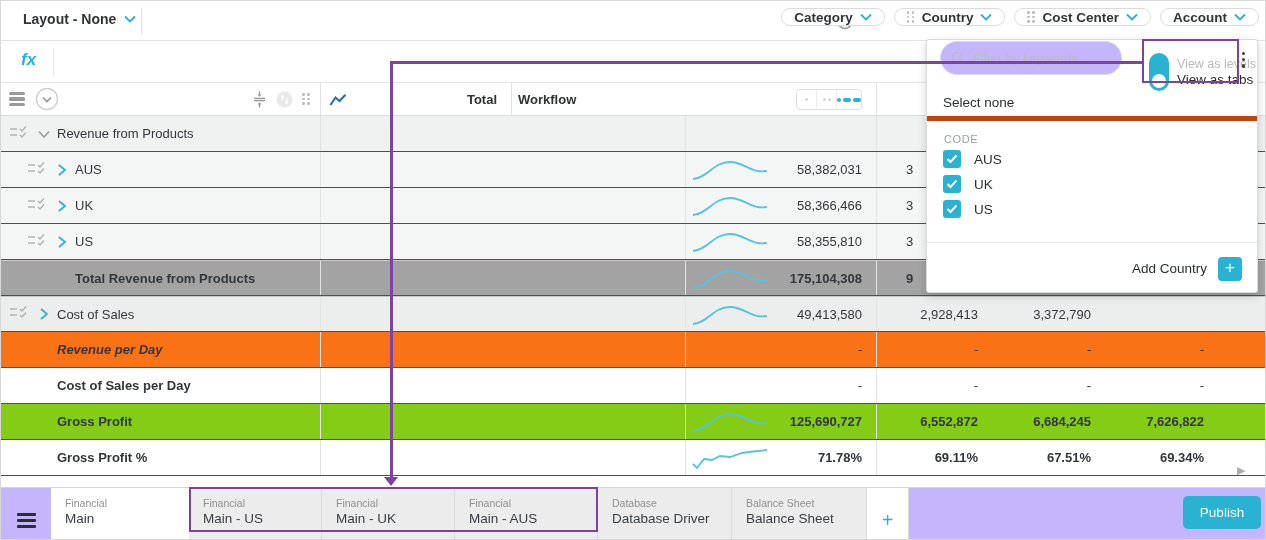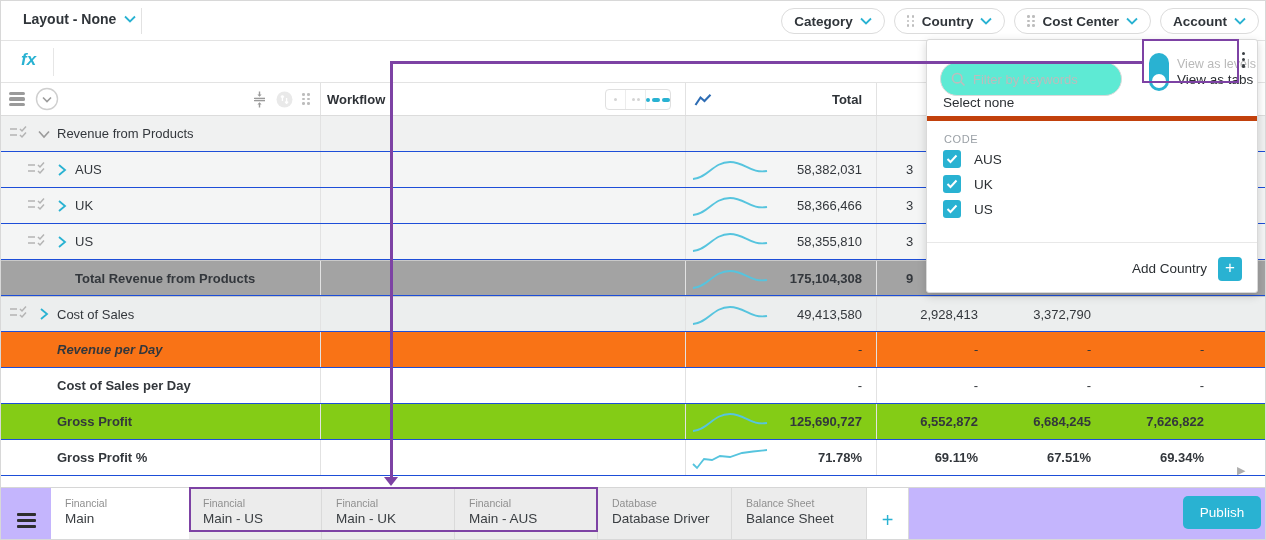--- a/index.html
+++ b/index.html
@@ -5,21 +5,21 @@
   * { margin:0; padding:0; box-sizing:border-box; }
   body { font-family:"Liberation Sans", sans-serif; background:#fff; }
   .app { position:relative; width:1266px; height:540px; background:#fff; border:1px solid #d8d8d8; overflow:hidden; font-family:"Liberation Sans", sans-serif; color:#33373c; }
 
   
   .topbar { position:absolute; left:0; top:0; width:1266px; height:40px; background:#fff; border-bottom:1px solid #e3e3e3; z-index:10; }
   .layout-btn { position:absolute; left:22px; top:10px; display:flex; align-items:center; gap:8px; font-size:14px; font-weight:700; color:#30353a; cursor:pointer; }
   .topbar .vdiv { position:absolute; left:140px; top:7px; width:1px; height:26px; background:#e2e2e2; }
   .history-btn { position:absolute; left:833px; top:10px; width:22px; height:22px; }
   .pills { position:absolute; right:8px; top:7px; display:flex; gap:9px; }
-  .pill { height:26px; border:1px solid #dcdcdc; border-radius:14px; background:#fff; display:flex; align-items:center; gap:7px; padding:0 12px; font-size:13.5px; font-weight:700; color:#30353a; cursor:pointer; }
+  .pill { height:18px; border:1px solid #dcdcdc; border-radius:14px; background:#fff; display:flex; align-items:center; gap:7px; padding:0 12px; font-size:13.5px; font-weight:700; color:#30353a; cursor:pointer; }
   .dots6 { display:grid; grid-template-columns:3px 3px; grid-gap:2px; }
   .dots6 i { width:2.6px; height:2.6px; border-radius:50%; background:#bdbdbd; }
 
   
   .fxbar { position:absolute; left:0; top:40px; width:1266px; height:42px; background:#fff; border-bottom:1px solid #e3e3e3; z-index:5; }
   .fx { position:absolute; left:20px; top:9px; font-size:17px; font-weight:700; font-style:italic; color:#29b2d2; }
   .fxbar .vdiv { position:absolute; left:52px; top:7px; width:1px; height:28px; background:#e6e6e6; }
 
   
   .grid { position:absolute; left:0; top:82px; width:1266px; z-index:1; }
@@ -48,21 +48,21 @@
   .rowicon { width:22px; margin-right:6px; flex:0 0 auto; }
   .chev { width:14px; margin-right:6px; flex:0 0 auto; display:flex; align-items:center; }
   .ind1 { padding-left:26px; }
   .spark { position:absolute; left:4px; top:5px; }
   .peek { position:absolute; left:29px; top:10px; font-size:13px; color:#33373c; }
   .peek.b { font-weight:700; }
   .scroll-right { position:absolute; left:1236px; top:463px; font-size:11px; color:#adadad; z-index:2; }
 
   
   .panel { position:absolute; left:925px; top:38px; width:332px; height:254px; background:#fff; border:1px solid #d9d9d9; border-radius:3px; box-shadow:0 3px 10px rgba(0,0,0,0.16); z-index:20; }
-  .search-pill { position:absolute; left:13px; top:22px; width:182px; height:34px; border:1.5px solid #dadada; border-radius:17px; display:flex; align-items:center; padding:0 10px; gap:7px; background:#5eead4; }
+  .search-pill { position:absolute; left:13px; top:1px; width:182px; height:34px; border:1.5px solid #dadada; border-radius:17px; display:flex; align-items:center; padding:0 10px; gap:7px; background:#c4b5fd; }
   .search-pill input { border:none; outline:none; width:130px; font-size:13px; color:#555; background:transparent; font-family:"Liberation Sans", sans-serif; }
   .search-pill input::placeholder { color:#bcbcbc; }
   .toggle-wrap { position:absolute; left:222px; top:5px; display:flex; align-items:center; gap:8px;margin-top:8px; }
   .vtoggle { width:20px; height:38px; border-radius:10px; background:#29b2d2; position:relative; cursor:pointer; flex:0 0 auto; }
   .vtoggle .knob { position:absolute; left:3px; bottom:3px; width:14px; height:14px; border-radius:50%; background:#fff; }
   .toggle-labels { display:flex; flex-direction:column; line-height:16px; }
   .tl-top { font-size:12.5px; color:#b9b9b9; }
   .tl-bot { font-size:13.5px; color:#2b2f33; }
   .kebab { position:absolute; left:315px; top:12px; display:flex; flex-direction:column; gap:3px; cursor:pointer; }
   .kebab i { width:3.2px; height:3.2px; border-radius:50%; background:#3a3f44; }
@@ -192,42 +192,42 @@
           <span class="dots6">
               <i></i>
               <i></i>
               <i></i>
               <i></i>
               <i></i>
               <i></i>
             </span>
         </span>
       </div>
+      <div class="cell c-total">
+        <svg width="18" height="14" viewBox="0 0 18 14" style="position:absolute;left:8px;top:10px;">
+            <polyline points="1.5,12 6.5,4.5 10.5,8 16.5,1.8" fill="none" stroke="#2e6db4" stroke-width="2.1"></polyline>
+          </svg>
+        <span class="htxt">Total</span>
+      </div>
       <div class="cell c-wf">
         <span class="htxt">Workflow</span>
         <span class="dotwidget">
           <span class="seg">
               <i class="d sm"></i>
             </span>
           <span class="seg">
               <i class="d sm"></i>
               <i class="d sm"></i>
             </span>
           <span class="seg">
               <i class="d cy"></i>
               <i class="dash"></i>
               <i class="dash"></i>
             </span>
         </span>
-      </div>
-      <div class="cell c-total">
-        <svg width="18" height="14" viewBox="0 0 18 14" style="position:absolute;left:8px;top:10px;">
-            <polyline points="1.5,12 6.5,4.5 10.5,8 16.5,1.8" fill="none" stroke="#2e6db4" stroke-width="2.1"></polyline>
-          </svg>
-        <span class="htxt">Total</span>
       </div>
       <div class="cell c-val"></div>
       <div class="cell c-val"></div>
       <div class="cell c-val"></div>
     </div>
     <div id="grid-rows">
         <div class="grow" style="background: rgb(240, 241, 241);">
           <div class="cell c-label">
             <span class="rowicon"><svg width="18" height="14" viewBox="0 0 18 14">
                 <path d="M1 4 L8 4 M1 10 L8 10" stroke="#b4b4b4" stroke-width="1.5"></path>

